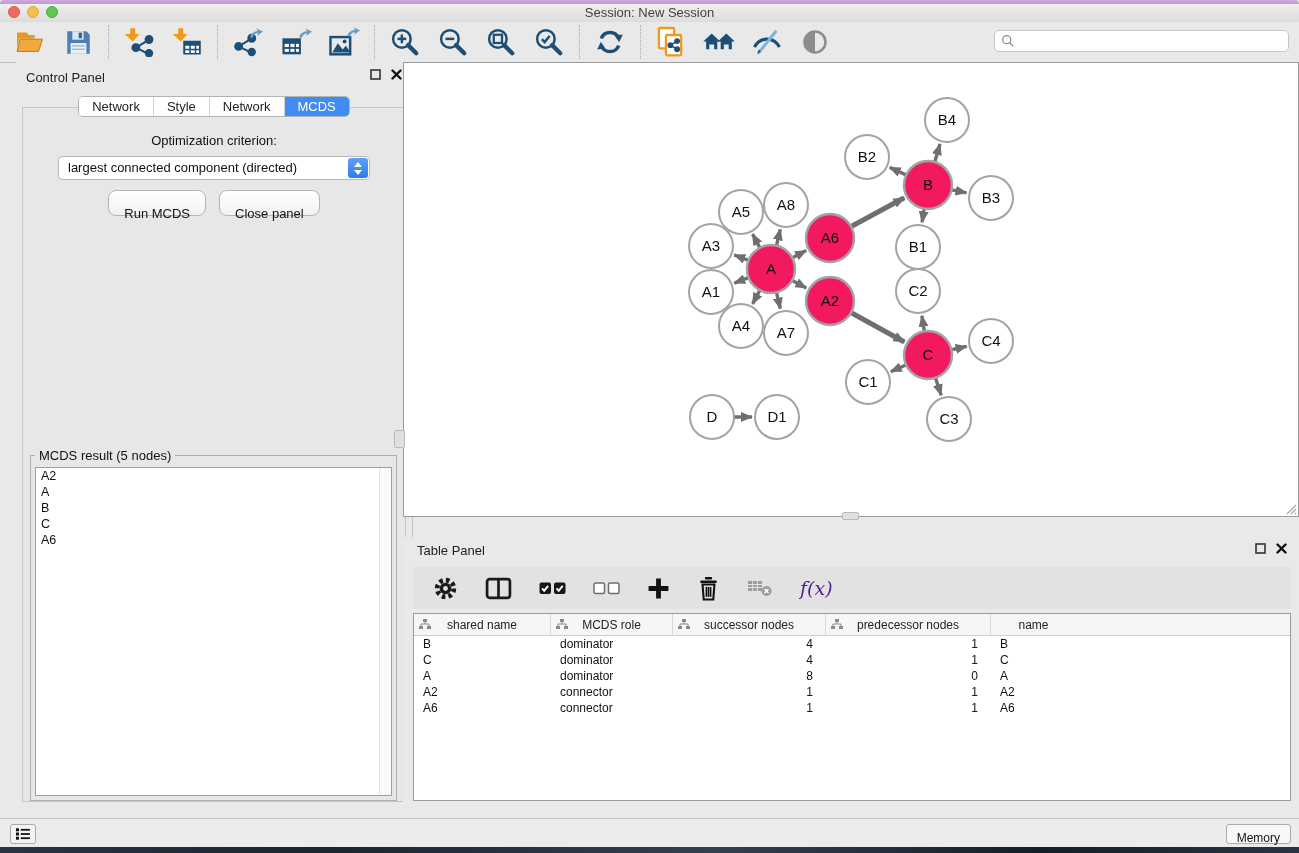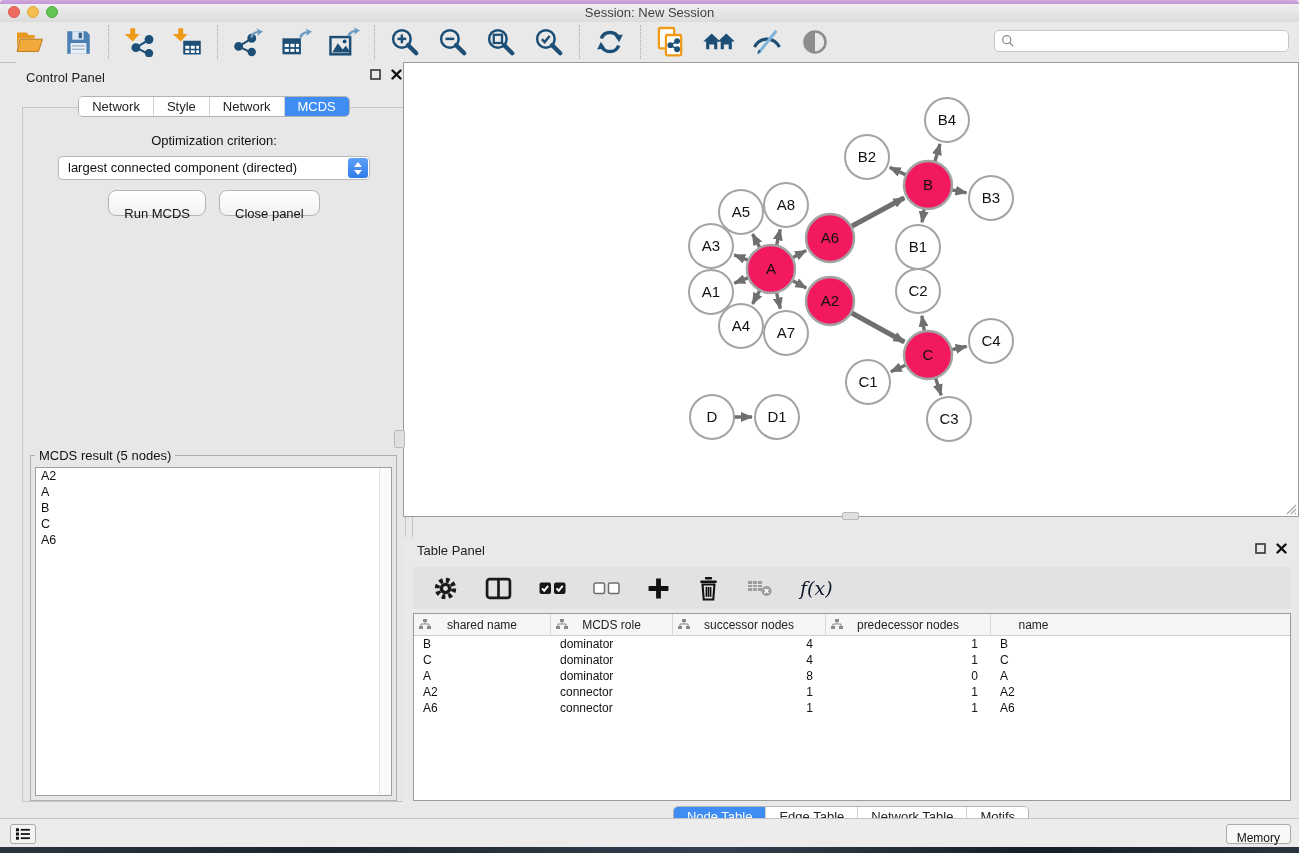--- a/index.html
+++ b/index.html
@@ -59,21 +59,21 @@
   .tp-toolbar{position:absolute;top:30px;left:10px;right:8px;height:42px;background:#e2e2e2;display:flex;align-items:center;gap:27px;padding-left:20px;}
   .tp-table{position:absolute;top:76px;left:10px;right:8px;height:188px;background:#fff;border:1px solid #9b9b9b;box-sizing:border-box;overflow:hidden;}
   .t-head{display:grid;grid-template-columns:137px 122px 153px 165px 85px 1fr;height:21px;background:#f6f6f6;border-bottom:1px solid #cfcfcf;}
   .th{position:relative;display:flex;align-items:center;justify-content:center;font-size:12px;color:#222;border-right:1px solid #d8d8d8;overflow:hidden;}
   .th:last-child{border-right:none;}
   .col-icon{position:absolute;left:5px;top:5px;}
   .t-row{display:grid;grid-template-columns:137px 122px 153px 165px 85px 1fr;height:16px;}
   .td{font-size:12px;color:#111;line-height:16px;padding-left:9px;overflow:hidden;white-space:nowrap;}
   .td.num{text-align:right;padding-right:13px;padding-left:0;}
   .tp-tabs-wrap{position:absolute;bottom:8px;left:0;right:0;display:flex;justify-content:center;}
-  .fx{font-family:"DejaVu Serif",serif;font-style:italic;font-size:19px;color:#0f172a;}
+  .fx{font-family:"DejaVu Serif",serif;font-style:italic;font-size:19px;color:#4c1d95;}
   
   .statusbar{position:absolute;left:0;right:0;top:818px;height:29px;background:#ececec;border-top:1px solid #c2c2c2;}
   .sb-listbtn{position:absolute;left:10px;top:5px;width:26px;height:20px;background:#f4f4f4;border:1px solid #ababab;border-radius:3px;display:flex;align-items:center;justify-content:center;box-sizing:border-box;}
   .sb-memory{position:absolute;right:8px;top:5px;height:20px;background:#f8f8f8;border:1px solid #ababab;border-radius:3px;display:flex;align-items:center;gap:6px;padding:0 10px;box-sizing:border-box;flex-direction:column;}
   .mem-dot{width:11px;height:11px;border-radius:50%;background:#1f9e3d;}
   .sb-memory span{font-size:12px;color:#111;}
   .desktop-strip{position:absolute;left:0;right:0;top:847px;height:6px;background:linear-gradient(90deg,#2a3440,#1b2530 25%,#33404d 55%,#141e28 80%,#2a3440);}
 </style>
 </head>
 <body>
@@ -559,28 +559,20 @@
         </div>
         <div class="t-row">
           <div class="td">A6</div>
           <div class="td">connector</div>
           <div class="td num">1</div>
           <div class="td num">1</div>
           <div class="td">A6</div>
         </div>
       </div>
   </div>
-  <div class="tp-tabs-wrap">
-    <div class="seg">
-        <div class="seg-tab active">Node Table</div>
-        <div class="seg-tab">Edge Table</div>
-        <div class="seg-tab">Network Table</div>
-        <div class="seg-tab">Motifs</div>
-      </div>
-  </div>
 </div>
 
 <div class="statusbar">
   <div class="sb-listbtn">
     <svg width="16" height="14" viewBox="0 0 18 16">
       <g fill="#111">
         <rect x="1" y="1.5" width="3.4" height="3.4"></rect>
           <rect x="1" y="6.3" width="3.4" height="3.4"></rect>
           <rect x="1" y="11.1" width="3.4" height="3.4"></rect>
         <rect x="6.4" y="2.2" width="10.5" height="2"></rect>

